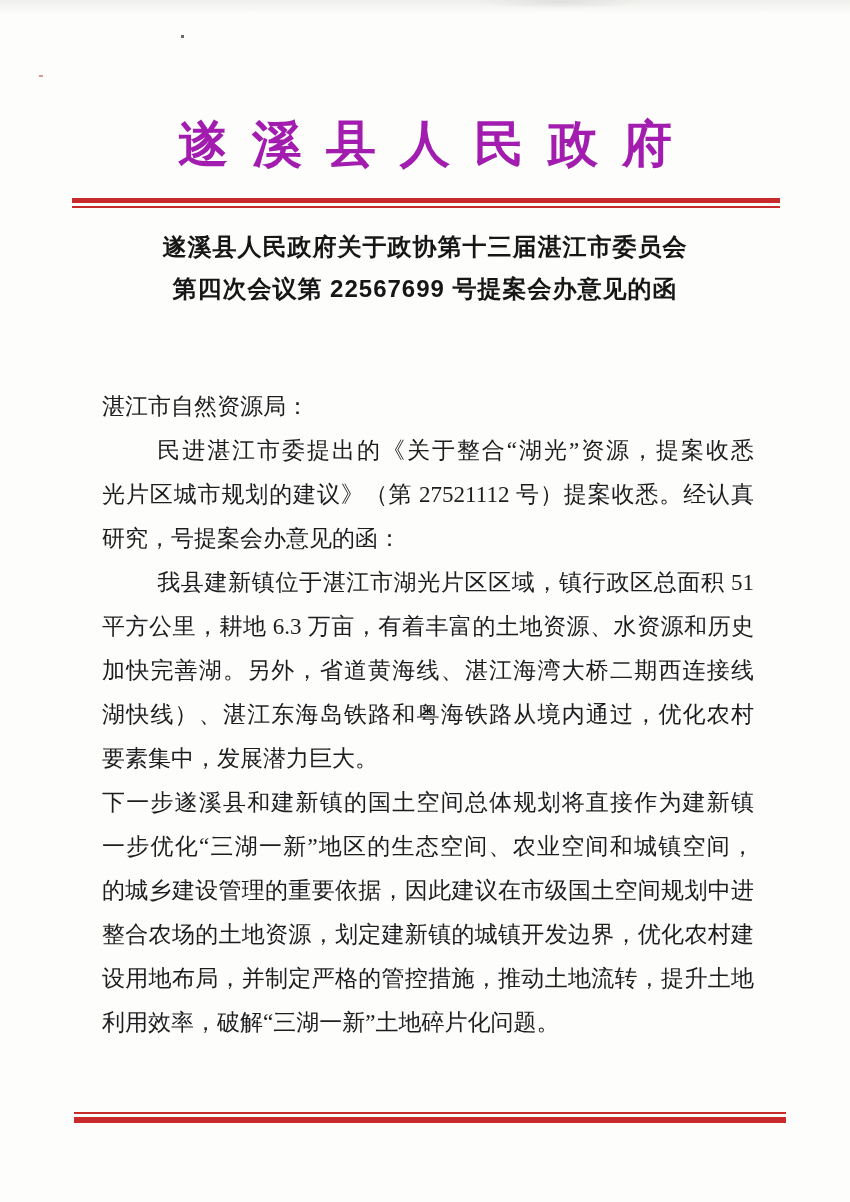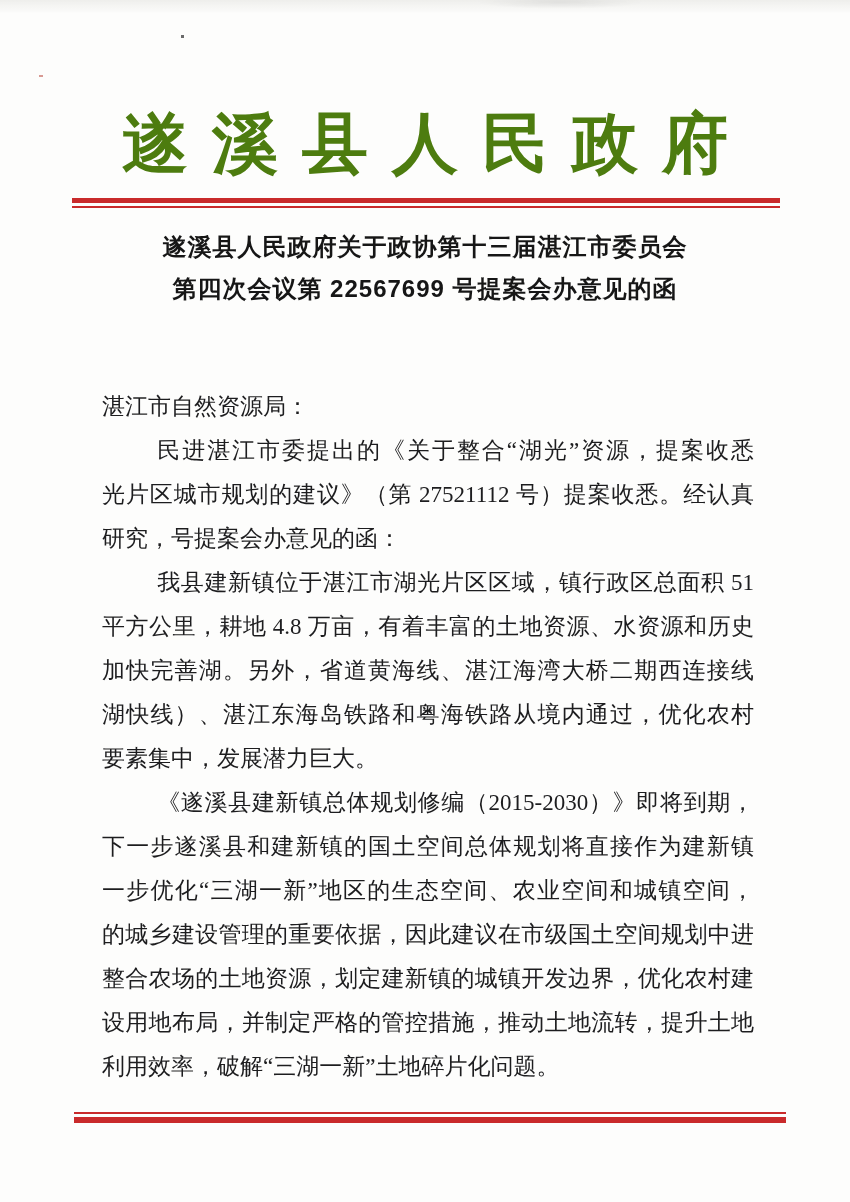--- a/index.html
+++ b/index.html
@@ -23,22 +23,22 @@
     pointer-events: none;
   }
   .speck-dark { position:absolute; left:181px; top:35px; width:3px; height:3px; background:#6a6a6a; }
   .speck-red  { position:absolute; left:39px;  top:75px; width:4px; height:2px; background:#d89a93; }
 
   
   .letterhead {
     position: absolute;
     top: 98px; left: 0; right: 0;
     text-align: center;
-    color: #4d7c0f;
-    font-size: 66px;
+    color: #a21caf;
+    font-size: 50px;
     font-weight: bold;
     letter-spacing: 24px;
     text-indent: 24px;
     line-height: 92px;
     white-space: nowrap;
   }
   .rule { position: absolute; left: 72px; right: 70px; }
   .rule-top { top: 198px; }
   .rule-top .thick { height: 5px; background: #c92a2b; }
   .rule-top .gap   { height: 3px; }
@@ -101,25 +101,24 @@
     <div>遂溪县人民政府关于政协第十三届湛江市委员会</div>
     <div>第四次会议第 22567699 号提案会办意见的函</div>
   </div>
 
   <div class="body-text">
     <div class="line plain">湛江市自然资源局：</div>
     <div class="line indent">民进湛江市委提出的《关于整合“湖光”资源，提案收悉</div>
     <div class="line">光片区城市规划的建议》（第 27521112 号）提案收悉。经认真</div>
     <div class="line plain">研究，号提案会办意见的函：</div>
     <div class="line indent">我县建新镇位于湛江市湖光片区区域，镇行政区总面积 51</div>
-    <div class="line">平方公里，耕地 4.8 万亩，有着丰富的土地资源、水资源和历史</div>
+    <div class="line">平方公里，耕地 6.3 万亩，有着丰富的土地资源、水资源和历史</div>
     <div class="line">加快完善湖。另外，省道黄海线、湛江海湾大桥二期西连接线（雷</div>
     <div class="line">湖快线）、湛江东海岛铁路和粤海铁路从境内通过，优化农村建、</div>
     <div class="line plain">要素集中，发展潜力巨大。</div>
-    <div class="line indent">《遂溪县建新镇总体规划修编（2015-2030）》即将到期，</div>
     <div class="line">下一步遂溪县和建新镇的国土空间总体规划将直接作为建新镇</div>
     <div class="line">一步优化“三湖一新”地区的生态空间、农业空间和城镇空间，</div>
     <div class="line">的城乡建设管理的重要依据，因此建议在市级国土空间规划中进</div>
     <div class="line">整合农场的土地资源，划定建新镇的城镇开发边界，优化农村建</div>
     <div class="line">设用地布局，并制定严格的管控措施，推动土地流转，提升土地</div>
     <div class="line plain">利用效率，破解“三湖一新”土地碎片化问题。</div>
   </div>
 
   <div class="rule rule-bottom">
     <div class="thin"></div>

